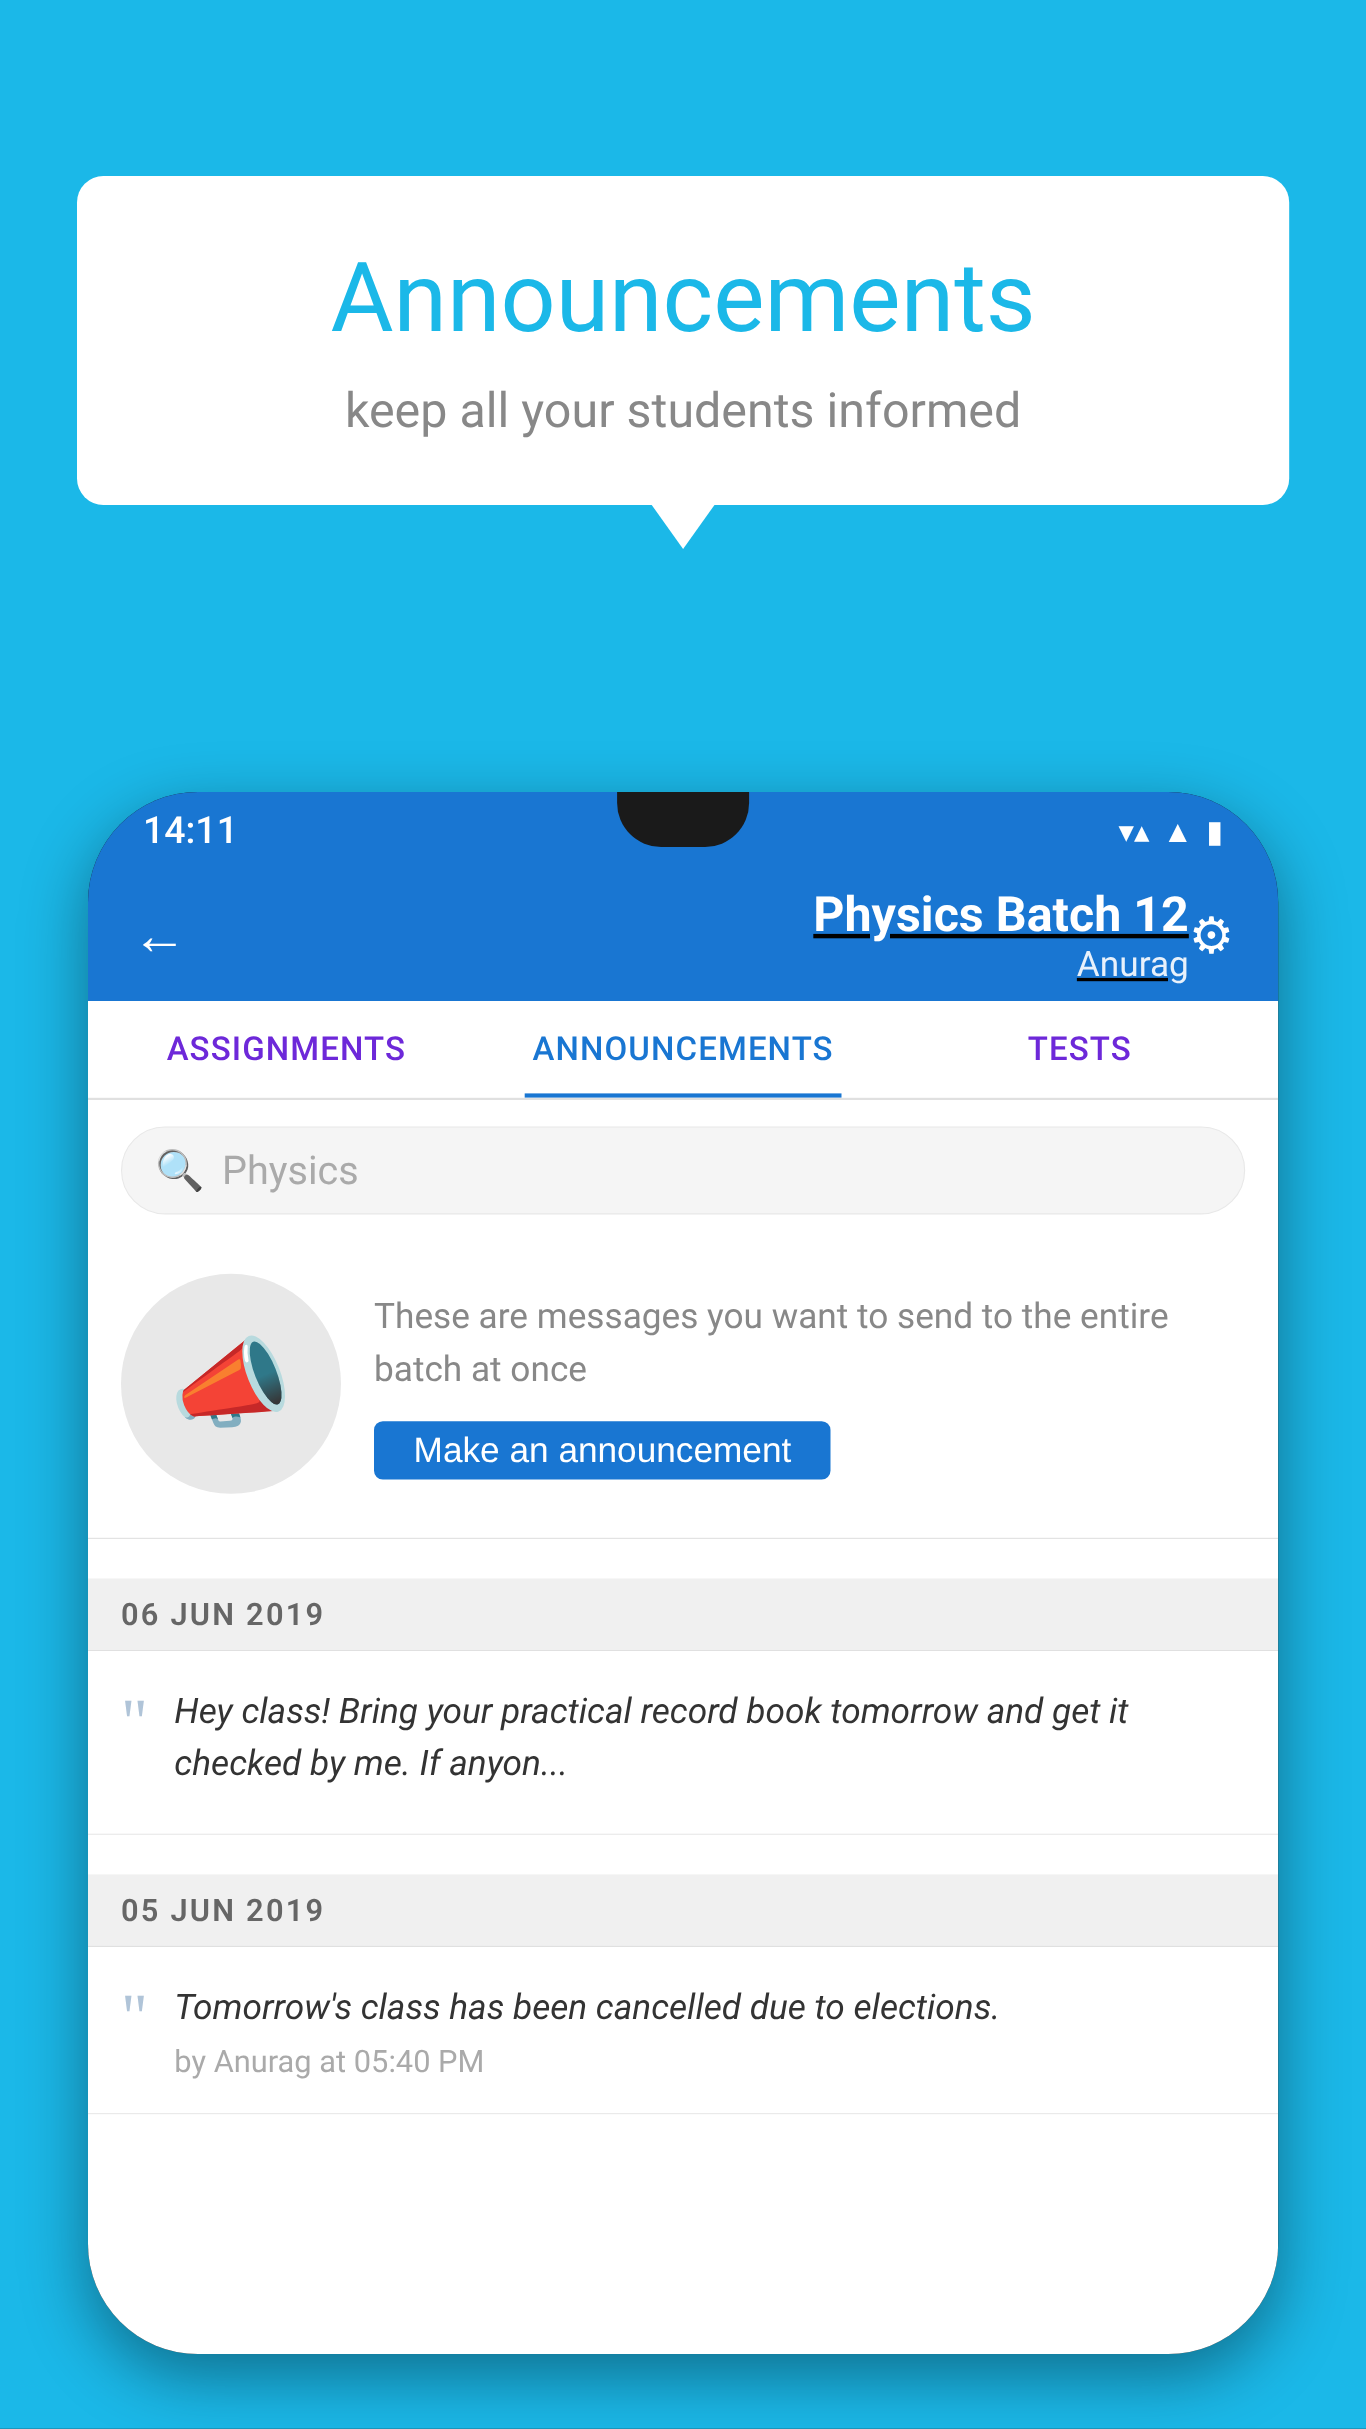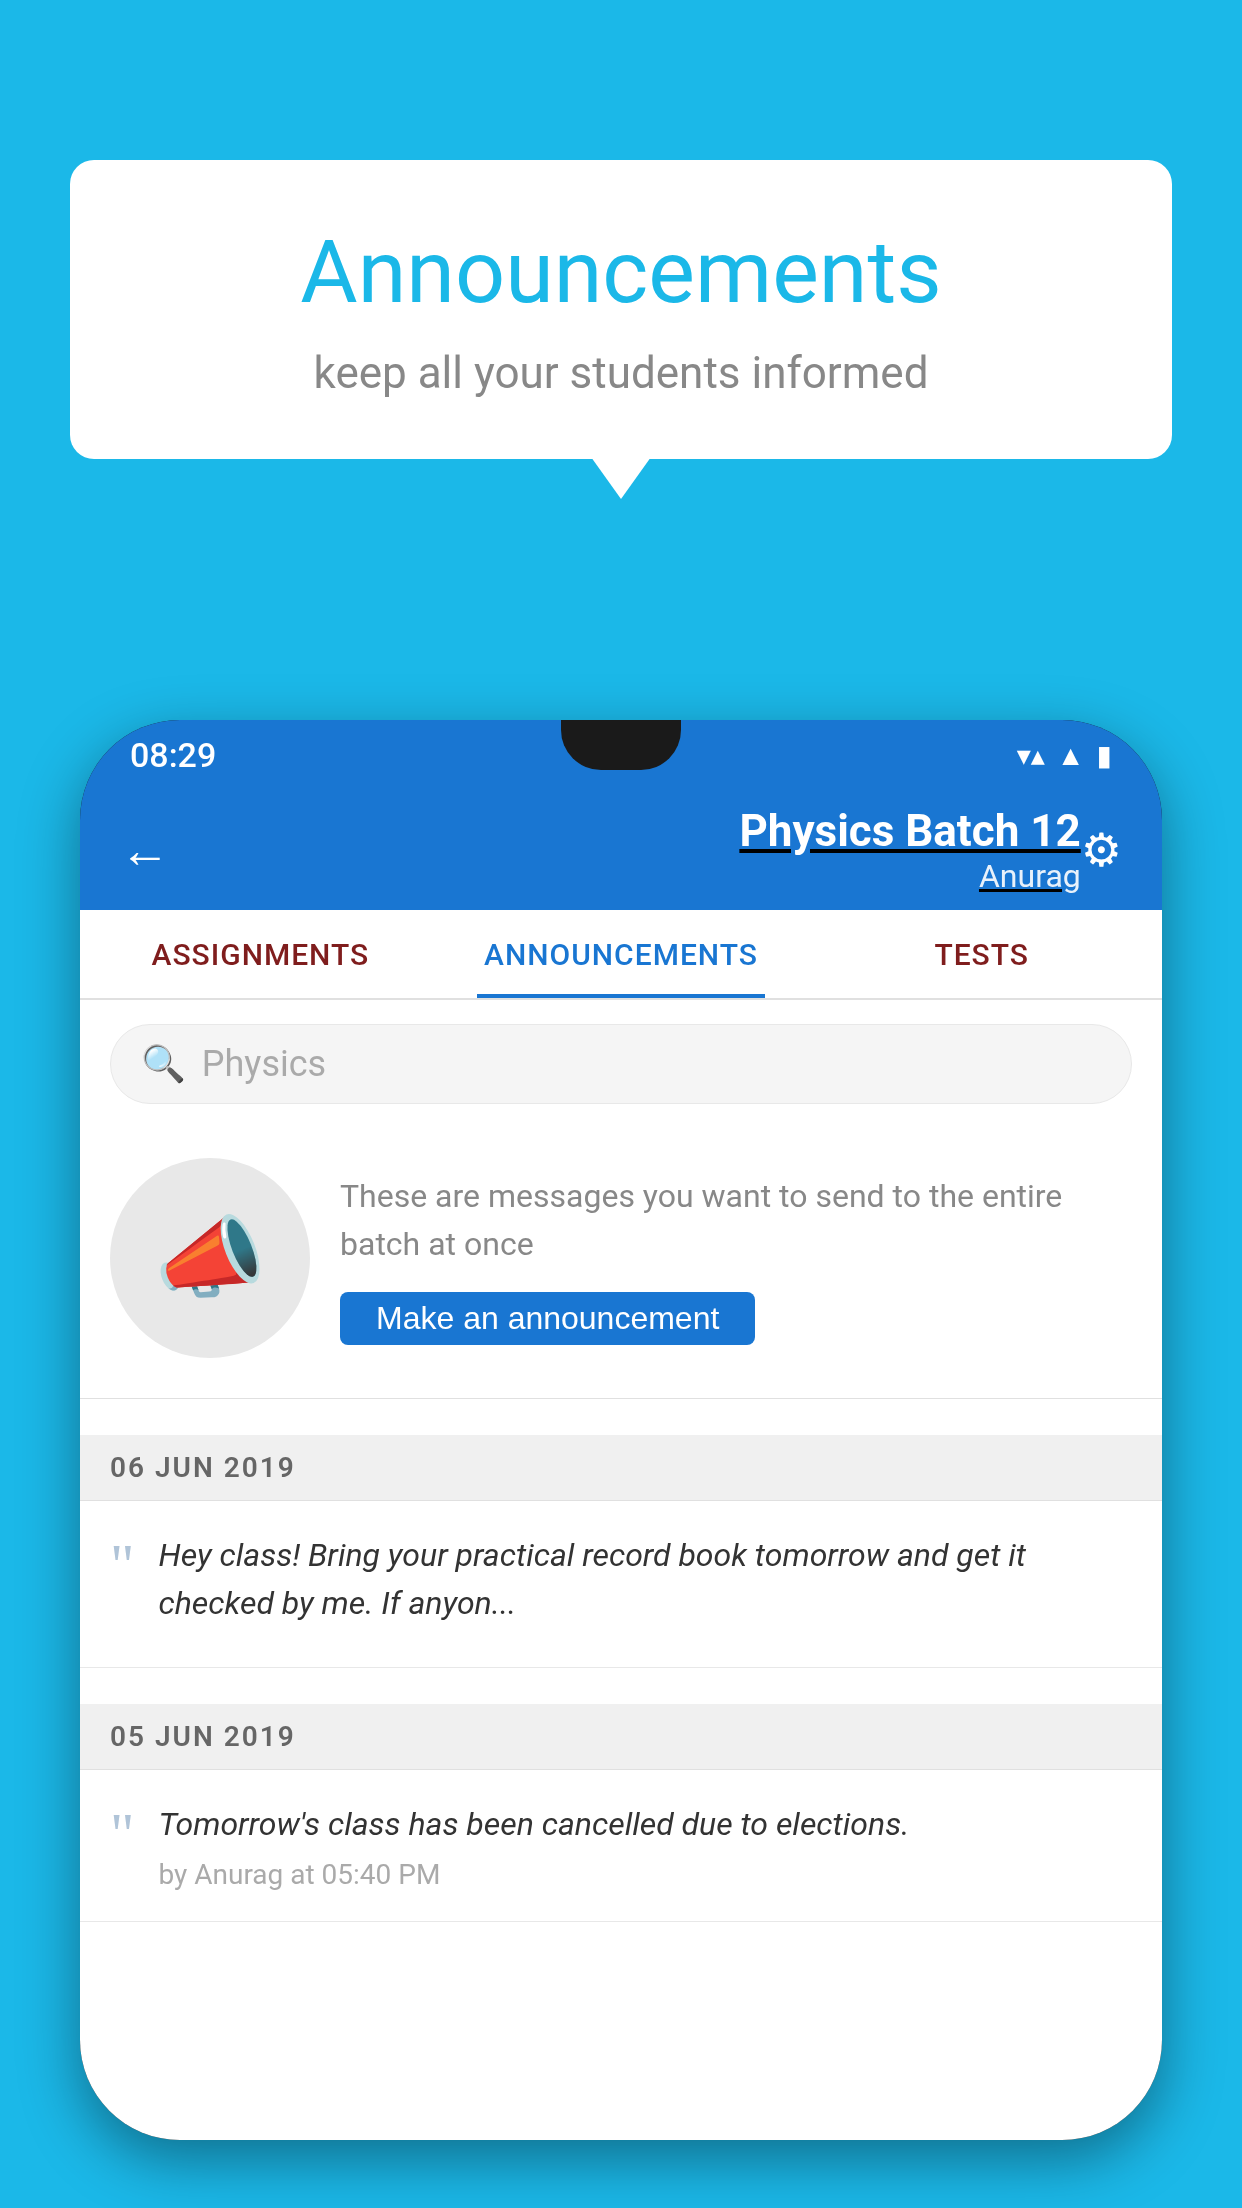--- a/index.html
+++ b/index.html
@@ -161,21 +161,21 @@
       overflow: hidden;
     }
 
     .tab {
       flex: 1;
       display: flex;
       align-items: center;
       justify-content: center;
       font-size: 30px;
       font-weight: 500;
-      color: #7f1d1d;
+      color: #6d28d9;
       cursor: pointer;
       position: relative;
       letter-spacing: 1px;
     }
 
     .tab.active {
       color: #1976D2;
     }
 
     .tab.active::after {
@@ -325,21 +325,21 @@
     <div class="speech-bubble-title">Announcements</div>
     <div class="speech-bubble-subtitle">keep all your students informed</div>
   </div>
 </div>
 
 <div class="phone-wrapper">
   <div class="phone-frame">
 
     <div class="status-bar">
       <div class="notch"></div>
-      <span class="status-time">08:29</span>
+      <span class="status-time">14:11</span>
       <div class="status-icons">
         <span class="wifi-icon">▾▴</span>
         <span class="signal-icon">▲</span>
         <span class="battery-icon">▮</span>
       </div>
     </div>
 
     <div class="app-bar">
       <span class="back-arrow">←</span>
       <div class="app-bar-title-group">

